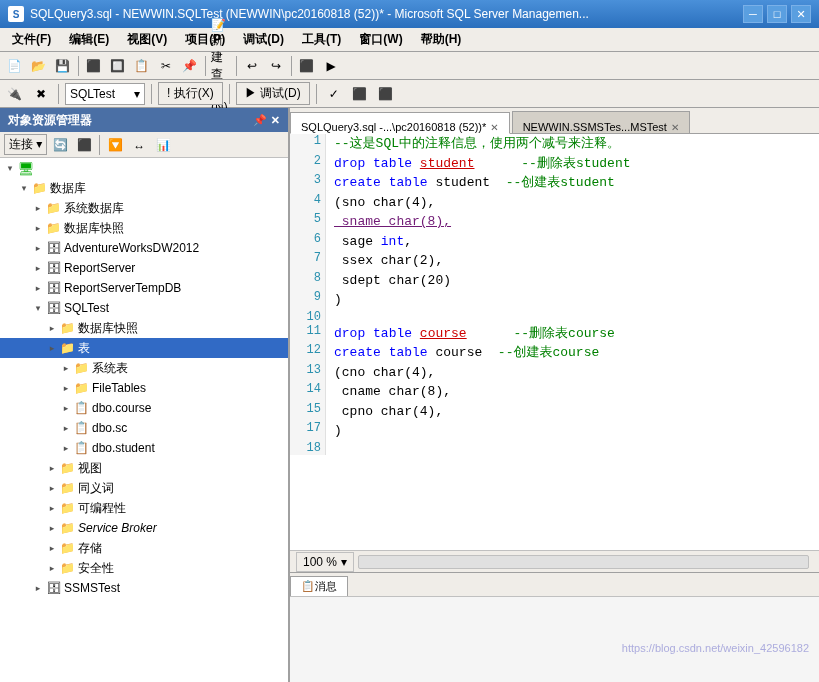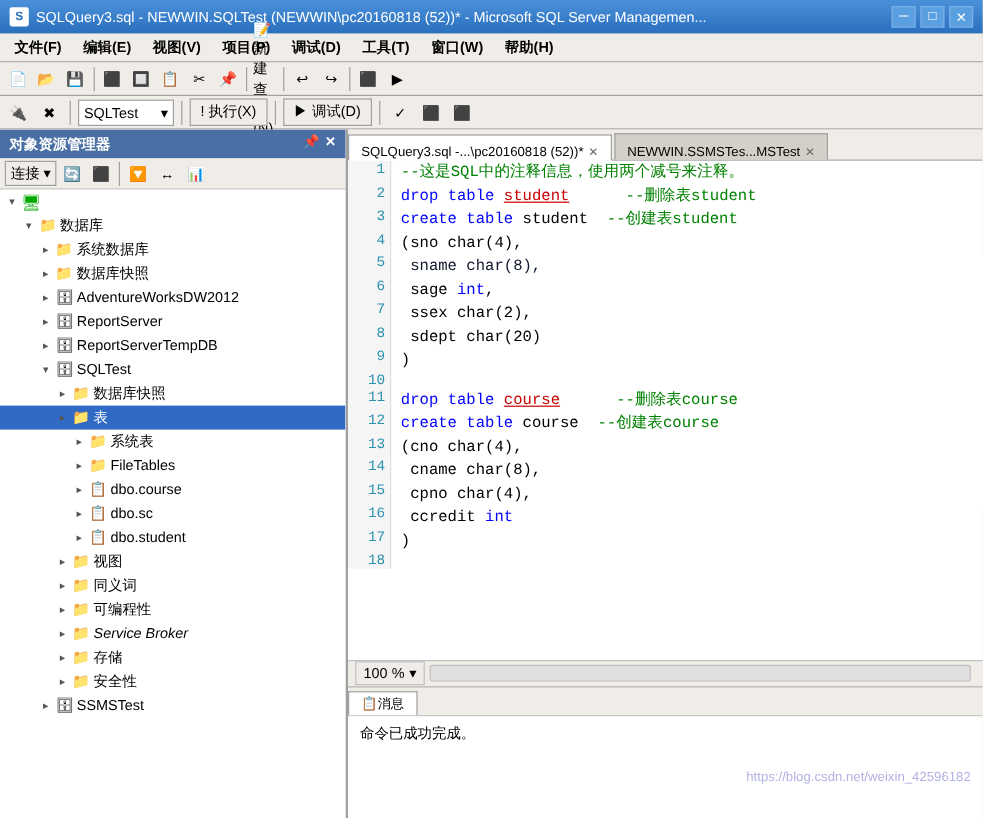--- a/index.html
+++ b/index.html
@@ -90,21 +90,21 @@
       flex-direction: column;
       overflow: hidden;
     }
     .oe-header {
       background: #4a6fa5;
       color: white;
       padding: 4px 8px;
       font-size: 12px;
       font-weight: bold;
       display: flex;
-      align-items: flex-start;
+      align-items: center;
       justify-content: space-between;
       height: 24px;
     }
     .oe-toolbar {
       background: #f0ede8;
       height: 26px;
       display: flex;
       align-items: center;
       padding: 0 4px;
       border-bottom: 1px solid #c0c0c0;
@@ -542,21 +542,21 @@
           <div class="code-line">
             <div class="line-num">3</div>
             <div class="line-content"><span style="color:#0000ff;">create</span><span style="color:#000000;"> </span><span style="color:#0000ff;">table</span><span style="color:#000000;"> student  </span><span style="color:#008000;">--创建表student</span></div>
           </div>
           <div class="code-line">
             <div class="line-num">4</div>
             <div class="line-content"><span style="color:#000000;">(sno char(4),</span></div>
           </div>
           <div class="code-line">
             <div class="line-num">5</div>
-            <div class="line-content"><span style="color:#0f172a;"> sname char(8),</span></div>
+            <div class="line-content"><span style="color:#701a75;text-decoration:underline;"> sname char(8),</span></div>
           </div>
           <div class="code-line">
             <div class="line-num">6</div>
             <div class="line-content"><span style="color:#000000;"> sage </span><span style="color:#0000ff;">int</span><span style="color:#000000;">,</span></div>
           </div>
           <div class="code-line">
             <div class="line-num">7</div>
             <div class="line-content"><span style="color:#000000;"> ssex char(2),</span></div>
           </div>
           <div class="code-line">
@@ -585,52 +585,45 @@
           </div>
           <div class="code-line">
             <div class="line-num">14</div>
             <div class="line-content"><span style="color:#000000;"> cname char(8),</span></div>
           </div>
           <div class="code-line">
             <div class="line-num">15</div>
             <div class="line-content"><span style="color:#000000;"> cpno char(4),</span></div>
           </div>
           <div class="code-line">
-            <div class="line-num">16</div>
-            <div class="line-content"><span style="color:#000000;"> ccredit </span><span style="color:#0000ff;">int</span></div>
-          </div>
-          <div class="code-line">
             <div class="line-num">17</div>
             <div class="line-content"><span style="color:#000000;">)</span></div>
           </div>
           <div class="code-line">
             <div class="line-num">18</div>
             <div class="line-content"><span style="color:#000000;"></span></div>
           </div>
         </div>
     </div>
 
-    <div style="display:flex;background:#f0ede8;border-top:1px solid #c0c0c0;height:22px;padding:0 6px;">
+    <div style="display:flex;align-items:center;background:#f0ede8;border-top:1px solid #c0c0c0;height:22px;padding:0 6px;">
       <div class="zoom-bar">
         <span>100 %</span>
         <span>▾</span>
       </div>
       <div style="flex:1;">
         <div style="height:14px;background:#e0e0e0;border:1px solid #c0c0c0;margin:3px 4px;border-radius:2px;"></div>
       </div>
     </div>
 
     <div class="results-panel">
       <div class="results-tabs">
         <div class="results-tab active">
           <span>📋 </span>
           <span>消息</span>
         </div>
       </div>
-      <div class="results-content">
-        <div>命令已成功完成。</div>
-      </div>
     </div>
 
   </div>
 </div>
 
 <div class="watermark">https://blog.csdn.net/weixin_42596182</div>
 
 </body></html>

